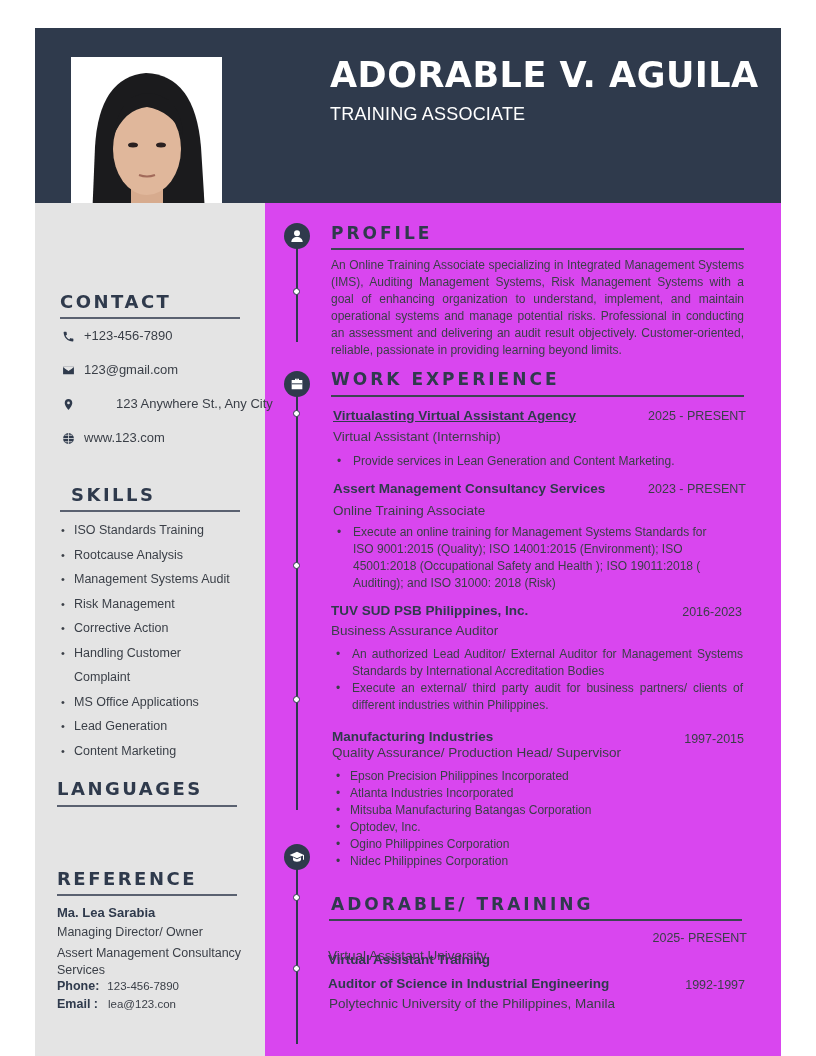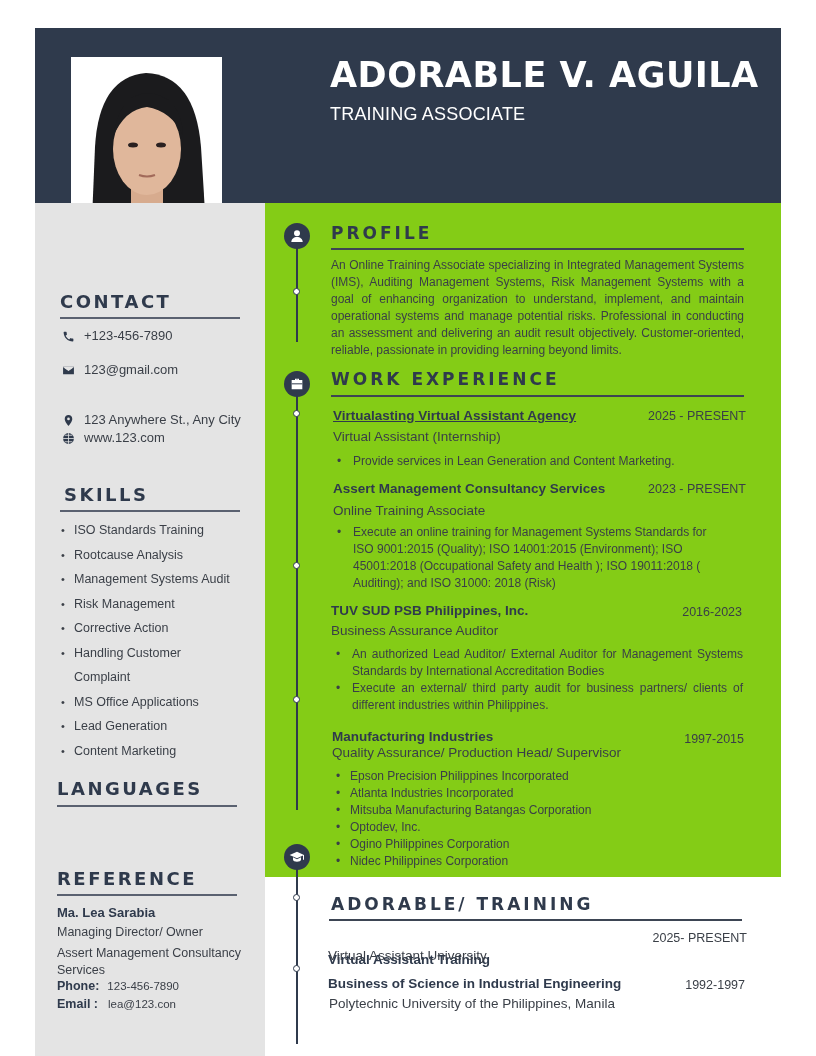--- a/index.html
+++ b/index.html
@@ -1,19 +1,19 @@
 <!DOCTYPE html>
 <html><head>
 <meta charset="utf-8">
 <style>
   * { box-sizing: border-box; margin: 0; padding: 0; }
   html, body { width: 816px; height: 1056px; background: #ffffff; overflow: hidden; }
   body { position: relative; font-family: "Liberation Sans", sans-serif; color: #3a3f47; }
 
-  .page { position: absolute; left: 35px; top: 28px; width: 746px; height: 849px; background: #84cc16; }
+  .page { position: absolute; left: 35px; top: 28px; width: 746px; height: 1028px; background: #d946ef; }
   .header { position: absolute; left: 0; top: 0; width: 746px; height: 175px; background: #2f3a4c; }
   .sidebar { position: absolute; left: 0; top: 175px; width: 230px; height: 853px; background: #e4e4e4; }
 
   .photo { position: absolute; left: 36px; top: 29px; width: 151px; height: 187px; background: #ffffff; overflow: hidden; }
   .photo svg { width: 100%; height: 100%; display: block; }
 
   .name { position: absolute; left: 295px; top: 27px; font-size: 35px; font-weight: bold; color: #ffffff; letter-spacing: 0.5px; font-family: "DejaVu Sans", sans-serif; }
   .title { position: absolute; left: 295px; top: 76px; font-size: 18px; color: #ffffff; letter-spacing: 0.2px; }
 
   
@@ -85,39 +85,39 @@
   </div>
   <div class="contact-row" style="top:334px;">
     <span class="ic">
         <svg viewBox="0 0 24 24">
           <path d="M2 5h20v14H2z M2 6l10 7 10-7"></path>
           <path d="M2 5l10 7 10-7z" fill="#e4e4e4"></path>
         </svg>
       </span>
     <span>123@gmail.com</span>
   </div>
-  <div class="contact-row" style="top:384px;">
+  <div class="contact-row" style="top:368px;gap:32px;">
     <span class="ic">
         <svg viewBox="0 0 24 24">
           <path d="M12 2C8 2 5 5 5 9c0 5 7 13 7 13s7-8 7-13c0-4-3-7-7-7zm0 9.5a2.5 2.5 0 110-5 2.5 2.5 0 010 5z"></path>
         </svg>
       </span>
     <span>123 Anywhere St., Any City</span>
   </div>
   <div class="contact-row" style="top:402px;">
     <span class="ic">
         <svg viewBox="0 0 24 24">
           <circle cx="12" cy="12" r="10"></circle>
           <path d="M2 12h20M12 2v20M5 6h14M5 18h14" stroke="#e4e4e4" stroke-width="1.5" fill="none"></path>
         </svg>
       </span>
     <span>www.123.com</span>
   </div>
 
-  <div class="side-h" style="left:29px; top:456px;">SKILLS</div>
+  <div class="side-h" style="left:36px; top:456px;">SKILLS</div>
   <div class="side-rule" style="left:25px; top:482px; width:180px;"></div>
   <ul class="side-list skills" style="top:490px; width:180px;">
     <li>ISO Standards Training</li>
     <li>Rootcause Analysis</li>
     <li>Management Systems Audit</li>
     <li>Risk Management</li>
     <li>Corrective Action</li>
     <li style="width:135px;">Handling Customer Complaint</li>
     <li>MS Office Applications</li>
     <li>Lead Generation</li>
@@ -222,17 +222,17 @@
 
   <div class="main-h" style="left:296px; top:866px;">ADORABLE/ TRAINING</div>
   <div class="main-rule" style="left:294px; top:891px; width:413px;"></div>
 
   <div>
     <div class="job-co" style="left:293px; top:924px;">Virtual Assistant Training</div>
     <div class="job-date" style="left:580px; width:132px; top:903px;">2025- PRESENT</div>
     <div class="job-role" style="left:293px; top:920px;">Virtual Assistant University</div>
   </div>
   <div>
-    <div class="job-co" style="left:293px; top:948px;">Business of Science in Industrial Engineering</div>
+    <div class="job-co" style="left:293px; top:948px;">Auditor of Science in Industrial Engineering</div>
     <div class="job-date" style="left:580px; width:130px; top:950px;">1992-1997</div>
     <div class="job-role" style="left:294px; top:968px;">Polytechnic University of the Philippines, Manila</div>
   </div>
 </div>
 
 </body></html>

